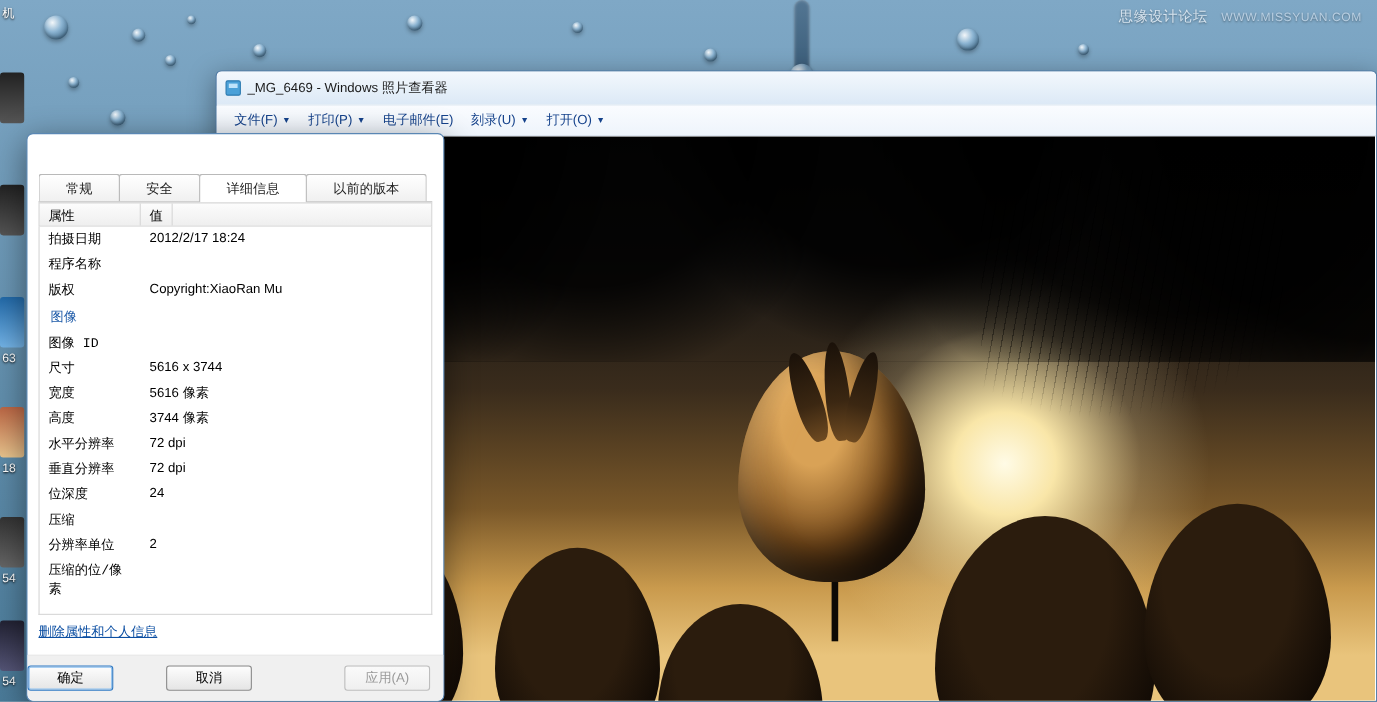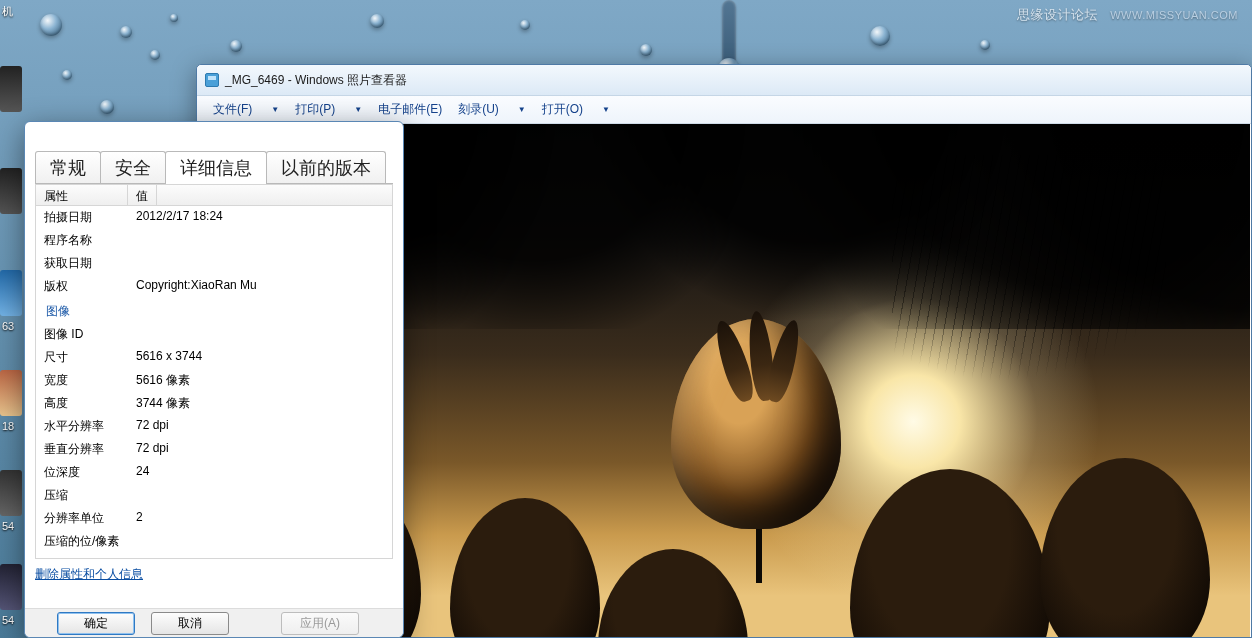--- a/index.html
+++ b/index.html
@@ -15,21 +15,21 @@
   .dl { position:absolute; left:2px; color:#fff; font-size:11px; text-shadow:0 1px 2px #000; }
   .dlbox { position:absolute; left:0; width:22px; height:46px; background:linear-gradient(#222,#555); border-radius:3px;}
 
   
   .viewer-win { position:absolute; left:196px; top:64px; width:1056px; height:574px; background:#fff; border:1px solid #4f7aa5; border-radius:5px 5px 0 0; box-shadow:0 6px 24px rgba(0,0,0,.38);}
   .viewer-titlebar { position:relative; height:31px; background:linear-gradient(#f3f8fd,#dce9f6); border-bottom:1px solid #c5d6e6; border-radius:5px 5px 0 0; display:flex; align-items:center;}
   .viewer-titlebar .ticon { width:14px; height:14px; margin:0 6px 0 8px; background:#4aa0d8; border:1px solid #2c7ab0; border-radius:2px; position:relative;}
   .viewer-titlebar .ticon:before{content:""; position:absolute; inset:2px 2px auto 2px; height:4px; background:#bfe3fb;}
   .viewer-title { font-size:12px; color:#1a1a1a; }
   .menubar { height:28px; background:linear-gradient(#fafcff,#eef4fb); border-bottom:1px solid #cfdbe8; display:flex; align-items:center; padding-left:10px; gap:4px;}
-  .mitem { color:#15428b; font-size:12px; padding:3px 6px; display:flex; align-items:center; gap:19px; cursor:default;}
+  .mitem { color:#15428b; font-size:12px; padding:3px 6px; display:flex; align-items:center; gap:4px; cursor:default;}
   .mitem .ar { font-size:8px; color:#15428b;}
   .photo-area { position:absolute; left:1px; right:1px; top:59px; bottom:0; background:#fff; overflow:hidden;}
   .photo { position:absolute; inset:0; }
   
   .sky { position:absolute; inset:0; background:
       radial-gradient(circle at 68% 58%, #fffbe6 0%, #f9e6a8 6%, rgba(255,240,190,.2) 16%, transparent 24%),
       linear-gradient(180deg,#0b0c0c 0%, #181614 22%, #3a2c1c 45%, #7a5829 66%, #c99a4d 80%, #e9c47c 92%);
   }
   .treecanopy { position:absolute; top:0; left:0; right:0; height:40%; background:
       radial-gradient(circle at 10% -10%, rgba(0,0,0,.85) 18%, transparent 28%),
@@ -59,32 +59,32 @@
 
   
   .prop-win { position:absolute; left:24px; top:121px; width:380px; height:517px; background:#fff; border:1px solid #5a87b4; border-radius:6px; box-shadow:0 8px 30px rgba(0,0,0,.45);}
   .prop-titlebar { position:relative; height:28px; background:linear-gradient(#f4f9ff,#dbe9f7); border-bottom:1px solid #c5d6e6; border-radius:6px 6px 0 0; display:flex; align-items:center;}
   .prop-titlebar .ticon { width:14px; height:14px; margin:0 6px 0 8px; background:#4aa0d8; border:1px solid #2c7ab0; border-radius:2px; position:relative;}
   .prop-titlebar .ticon:before{content:""; position:absolute; inset:2px 2px auto 2px; height:4px; background:#bfe3fb;}
   .prop-title { font-size:12px; color:#111;}
   .close-btn { position:absolute; right:6px; top:-1px; width:46px; height:20px; border-radius:0 0 4px 4px; background:linear-gradient(#e78, #c62b2b 40%, #a11818); border:1px solid #7a1010; display:flex; align-items:center; justify-content:center;}
   .close-btn svg { width:12px; height:12px;}
   .tabs-row { position:absolute; left:10px; right:10px; top:38px; height:24px; border-bottom:1px solid #b9b9b9; display:flex; align-items:flex-end;}
-  .tab { font-size:18px; color:#222; padding:4px 14px 3px; border:1px solid #b9b9b9; border-bottom:none; background:linear-gradient(#fff,#f0f0f0); margin-right:-1px; border-radius:3px 3px 0 0; cursor:default;text-align:center;}
+  .tab { font-size:12px; color:#222; padding:4px 24px 3px; border:1px solid #b9b9b9; border-bottom:none; background:linear-gradient(#fff,#f0f0f0); margin-right:-1px; border-radius:3px 3px 0 0; cursor:default;text-align:center;}
   .tab.active { background:#fff; position:relative; top:1px; padding-bottom:4px;}
   .tabs-body { position:absolute; left:10px; right:10px; top:62px; bottom:48px;}
   .hdr-row { height:22px; border:1px solid #d6d6d6; background:linear-gradient(#fcfcfc,#efefef); display:flex; font-size:12px;}
   .hdr-row > div { padding:3px 8px; border-right:1px solid #d6d6d6;}
-  .col1 { width:92px;}
+  .col1 { width:92px;font-family:Liberation Mono, monospace;}
   .grid { position:absolute; top:22px; left:0; right:0; bottom:30px; overflow:auto; border:1px solid #d6d6d6; border-top:none; font-family:"SimSun","宋体",serif;}
   .row { display:flex; font-size:12px; color:#000; }
   .row > div { padding:3px 8px;}
   .section-hdr { color:#1d5aa8; padding:5px 10px 3px; font-size:12px;}
   .linkish { position:absolute; left:0; bottom:6px; color:#0b4ea2; font-size:12px; text-decoration:underline; cursor:default;}
-  .dlg-buttons { position:absolute; left:0; right:0; bottom:0; height:29px; border-top:1px solid #dcdcdc; background:#f0f0f0; display:flex; align-items:center; justify-content:center; gap:16px; padding-right:12px; border-radius:0 0 6px 6px;}
+  .dlg-buttons { position:absolute; left:0; right:0; bottom:0; height:42px; border-top:1px solid #dcdcdc; background:#f0f0f0; display:flex; align-items:center; justify-content:space-between; gap:16px; padding-right:12px; border-radius:0 0 6px 6px;}
   .btn { min-width:78px; height:23px; font-size:12px; background:linear-gradient(#fdfdfd,#e5e5e5); border:1px solid #8a8a8a; border-radius:3px; display:flex; align-items:center; justify-content:center; cursor:default;}
   .btn.default { border-color:#2f79c3; box-shadow:0 0 0 1px #8fc1ef inset;}
   .btn.disabled { color:#9a9a9a; border-color:#bdbdbd; background:linear-gradient(#fafafa,#efefef);margin-left:36px;}
 </style>
 </head>
 <body>
 
 <div class="bg-drops">
   <div class="drop" style="left:40px; top:14px; width:22px; height:22px"></div>
   <div class="drop" style="left:120px; top:26px; width:12px; height:12px"></div>
@@ -185,24 +185,20 @@
       <div id="rows-top">
           <div class="row">
             <div class="col1">拍摄日期</div>
             <div>2012/2/17 18:24</div>
           </div>
           <div class="row">
             <div class="col1">程序名称</div>
             <div></div>
           </div>
           <div class="row">
-            <div class="col1">获取日期</div>
-            <div></div>
-          </div>
-          <div class="row">
             <div class="col1">版权</div>
             <div>Copyright:XiaoRan Mu</div>
           </div>
         </div>
       <div class="section-hdr">图像</div>
       <div id="rows-image">
           <div class="row">
             <div class="col1">图像 ID</div>
             <div></div>
           </div>

